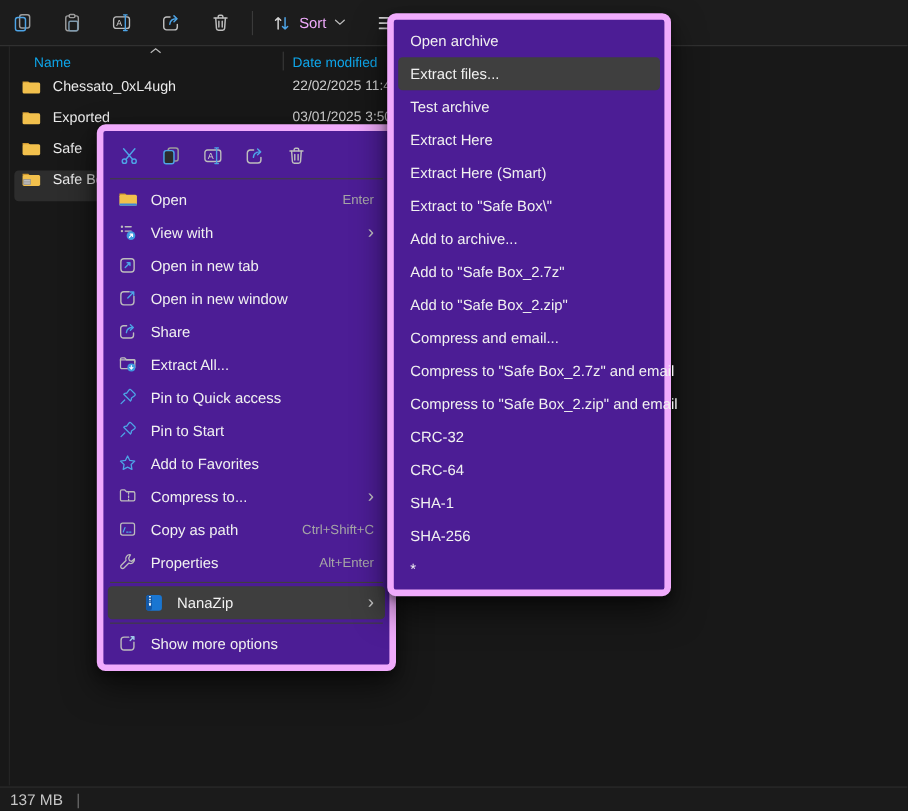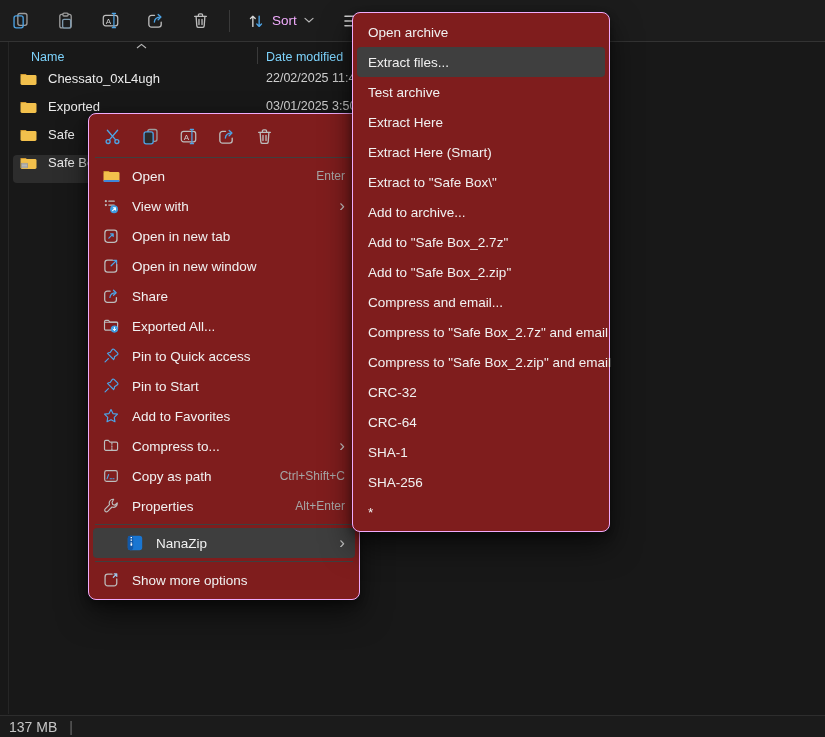--- a/index.html
+++ b/index.html
@@ -9,34 +9,34 @@
     font-family:"Liberation Sans","DejaVu Sans",sans-serif;
     -webkit-font-smoothing:antialiased;
   }
   
   .toolbar{position:absolute;left:0;top:0;right:0;height:42px;background:#1c1c1c;
     border-bottom:1px solid #333;display:flex;align-items:center;padding-left:3px;box-sizing:border-box;}
   .tb-btn{width:34px;height:30px;display:flex;align-items:center;justify-content:center;border-radius:4px;margin-right:11px;}
   .tb-sep{width:1px;height:22px;background:#3a3a3a;margin:0 9px 0 1px;}
   .tb-drop{display:flex;align-items:center;gap:7px;color:#f0abfc;font-size:13.5px;padding:6px 8px;border-radius:4px;white-space:nowrap;text-align:center;}
   
-  .colhead{position:absolute;left:0;top:42px;right:0;height:28px;font-size:12.5px;color:#7dd3fc;}
+  .colhead{position:absolute;left:0;top:42px;right:0;height:28px;font-size:12.5px;color:#0ea5e9;}
   .ch-name{position:absolute;left:31px;top:8px;}
   .ch-caret{position:absolute;left:136px;top:1px;}
   .ch-div{position:absolute;left:257px;top:5px;width:1px;height:17px;background:#3a3a3a;}
   .ch-date{position:absolute;left:266px;top:8px;}
   .left-divider{position:absolute;left:8px;top:42px;bottom:23px;width:1px;background:#262626;}
   
   .rows{position:absolute;left:13px;top:71px;width:341px;}
   .frow{height:28px;display:flex;border-radius:4px;padding-left:6px;position:relative;box-sizing:border-box;}
   .frow.selected{background:#2d2d2d;}
   .fname{margin-left:10px;font-size:13px;color:#eaeaea;white-space:nowrap;}
   .fdate{position:absolute;left:253px;font-size:12.5px;color:#cfcfcf;white-space:nowrap;}
   
-  .menu{position:absolute;background:#7f1d1d;border:1px solid #f0abfc;border-radius:8px;
+  .menu{position:absolute;background:#4c1d95;border:6px solid #f0abfc;border-radius:8px;
     box-shadow:0 14px 30px rgba(0,0,0,.55),0 3px 8px rgba(0,0,0,.4);padding:4px;box-sizing:border-box;}
   .main-menu{left:88px;top:113px;width:272px;z-index:30;}
   .sub-menu{left:352px;top:12px;width:258px;z-index:40;}
   .qa-row{height:36px;display:flex;align-items:center;padding:0 3px;}
   .qa-btn{width:32px;height:30px;display:flex;align-items:center;justify-content:center;border-radius:4px;margin-right:6px;}
   .m-sep{height:1px;background:#3f3f3f;margin:3px 2px;}
   .m-item{height:30px;display:flex;align-items:center;padding:0 10px 0 8px;border-radius:4px;color:#f1f1f1;font-size:13.5px;}
   .m-item.hl{background:#3e3e3e;padding-left:32px;}
   .mi{width:20px;display:flex;justify-content:center;align-items:center;}
   .ml{margin-left:11px;flex:1;white-space:nowrap;}
@@ -290,21 +290,21 @@
 
   <div class="m-item">
     <span class="mi">
       <svg width="18" height="18" viewBox="0 0 20 20" fill="none" stroke-width="1.3" stroke-linejoin="round" stroke-linecap="round">
         <path d="M2.8 6V5.2c0-.8.6-1.4 1.4-1.4h2.9l1.8 1.8h7c.8 0 1.4.6 1.4 1.4v1.2" stroke="#bdbdbd"></path>
         <path d="M2.8 5.8h14.5v7.4c0 .8-.6 1.4-1.4 1.4H4.2c-.8 0-1.4-.6-1.4-1.4z" stroke="#bdbdbd"></path>
         <circle cx="13.8" cy="13.4" r="4" fill="#3f9ae0" stroke="none"></circle>
         <path d="M13.8 11.4v3.4M12.2 13.4l1.6 1.6 1.6-1.6" stroke="#fff" stroke-width="1.1"></path>
       </svg>
       </span>
-    <span class="ml">Exported All...</span>
+    <span class="ml">Extract All...</span>
   </div>
 
   <div class="m-item">
     <span class="mi">
       <svg width="18" height="18" viewBox="0 0 20 20" fill="none" stroke="#4da4e6" stroke-width="1.3" stroke-linejoin="round" stroke-linecap="round">
         <path d="M11.3 2.9c.5-.7 1.5-.8 2.1-.2l3.9 3.9c.6.6.5 1.6-.2 2.1l-3.2 2.2c.1 1.1-.2 2.2-1 3l-6.8-6.8c.8-.8 1.9-1.1 3-1z"></path>
         <path d="M7.1 12.9L3.4 16.6"></path>
       </svg>
       </span>
     <span class="ml">Pin to Quick access</span>

